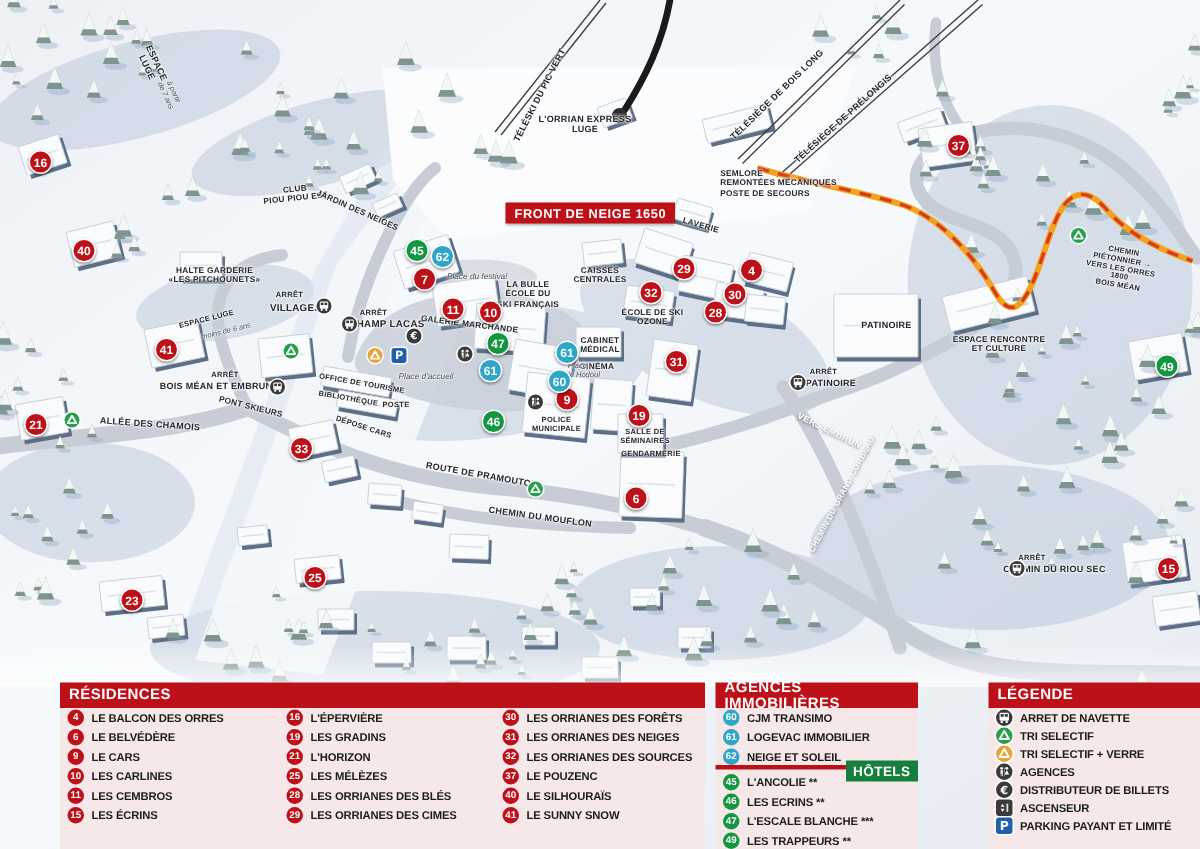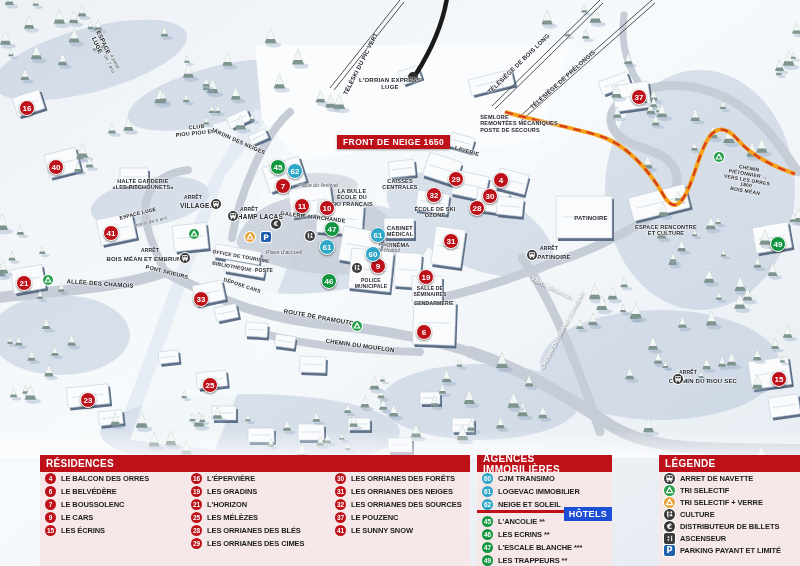--- a/index.html
+++ b/index.html
@@ -44,21 +44,21 @@
   .lrow{display:flex;align-items:center;height:13px;gap:5px;padding-left:5px;box-sizing:border-box;}
   .lrow.sm{height:12px;}
   .circle{width:11px;height:11px;border-radius:50%;color:#fff;font-size:6.5px;font-weight:bold;
     display:flex;align-items:center;justify-content:center;flex:none;}
   .circle.residence{background:#BE1019;}
   .circle.agence{background:#2EA6C8;}
   .circle.hotel{background:#12963F;}
   .rlabel{font-size:7.5px;font-weight:bold;color:#1c1c1c;white-space:nowrap;letter-spacing:-.1px;}
   .spacer{height:4px;}
   .hotels-line{position:absolute;left:0;right:40px;top:55px;height:2.5px;background:#BE1019;}
-  .hotels-tag{position:absolute;right:0;top:52px;background:#1d4ed8;color:#fff;font-size:9px;
+  .hotels-tag{position:absolute;right:0;top:52px;background:#15803d;color:#fff;font-size:9px;
     font-weight:bold;padding:2px 5px;letter-spacing:.3px;}
 </style>
 </head>
 <body>
 
 <div id="stage">
 
   <svg id="terrain" width="800" height="566" viewBox="0 0 800 566">
     <defs>
       <linearGradient id="snowg" x1="0" y1="0" x2="1" y2="1">
@@ -1156,28 +1156,32 @@
           <div class="lcol">
             <div class="lrow">
               <span class="circle residence">4</span>
               <span class="rlabel">LE BALCON DES ORRES</span>
             </div>
             <div class="lrow">
               <span class="circle residence">6</span>
               <span class="rlabel">LE BELVÉDÈRE</span>
             </div>
             <div class="lrow">
-              <span class="circle residence">7</span>
-              <span class="rlabel">LE BOUSSOLENC</span>
-            </div>
-            <div class="lrow">
               <span class="circle residence">9</span>
               <span class="rlabel">LE CARS</span>
             </div>
             <div class="lrow">
+              <span class="circle residence">10</span>
+              <span class="rlabel">LES CARLINES</span>
+            </div>
+            <div class="lrow">
+              <span class="circle residence">11</span>
+              <span class="rlabel">LES CEMBROS</span>
+            </div>
+            <div class="lrow">
               <span class="circle residence">15</span>
               <span class="rlabel">LES ÉCRINS</span>
             </div>
           </div>
           <div class="lcol">
             <div class="lrow">
               <span class="circle residence">16</span>
               <span class="rlabel">L'ÉPERVIÈRE</span>
             </div>
             <div class="lrow">
@@ -1210,20 +1214,24 @@
               <span class="circle residence">31</span>
               <span class="rlabel">LES ORRIANES DES NEIGES</span>
             </div>
             <div class="lrow">
               <span class="circle residence">32</span>
               <span class="rlabel">LES ORRIANES DES SOURCES</span>
             </div>
             <div class="lrow">
               <span class="circle residence">37</span>
               <span class="rlabel">LE POUZENC</span>
+            </div>
+            <div class="lrow">
+              <span class="circle residence">40</span>
+              <span class="rlabel">LE SILHOURAÏS</span>
             </div>
             <div class="lrow">
               <span class="circle residence">41</span>
               <span class="rlabel">LE SUNNY SNOW</span>
             </div>
           </div>
         </div>
     </section>
     <section class="block" id="blk-ag">
       <div class="blk-head">AGENCES IMMOBILIÈRES</div>
@@ -1287,21 +1295,21 @@
               </svg>
             </span>
             <span class="rlabel">TRI SELECTIF + VERRE</span>
           </div>
           <div class="lrow sm">
             <span class="ic toilet">
               <svg viewBox="0 0 12 12">
                 <use href="#sym-toilet"></use>
               </svg>
             </span>
-            <span class="rlabel">CULTURE</span>
+            <span class="rlabel">AGENCES</span>
           </div>
           <div class="lrow sm">
             <span class="ic euro">
               <svg viewBox="0 0 12 12">
                 <use href="#sym-euro"></use>
               </svg>
             </span>
             <span class="rlabel">DISTRIBUTEUR DE BILLETS</span>
           </div>
           <div class="lrow sm">

